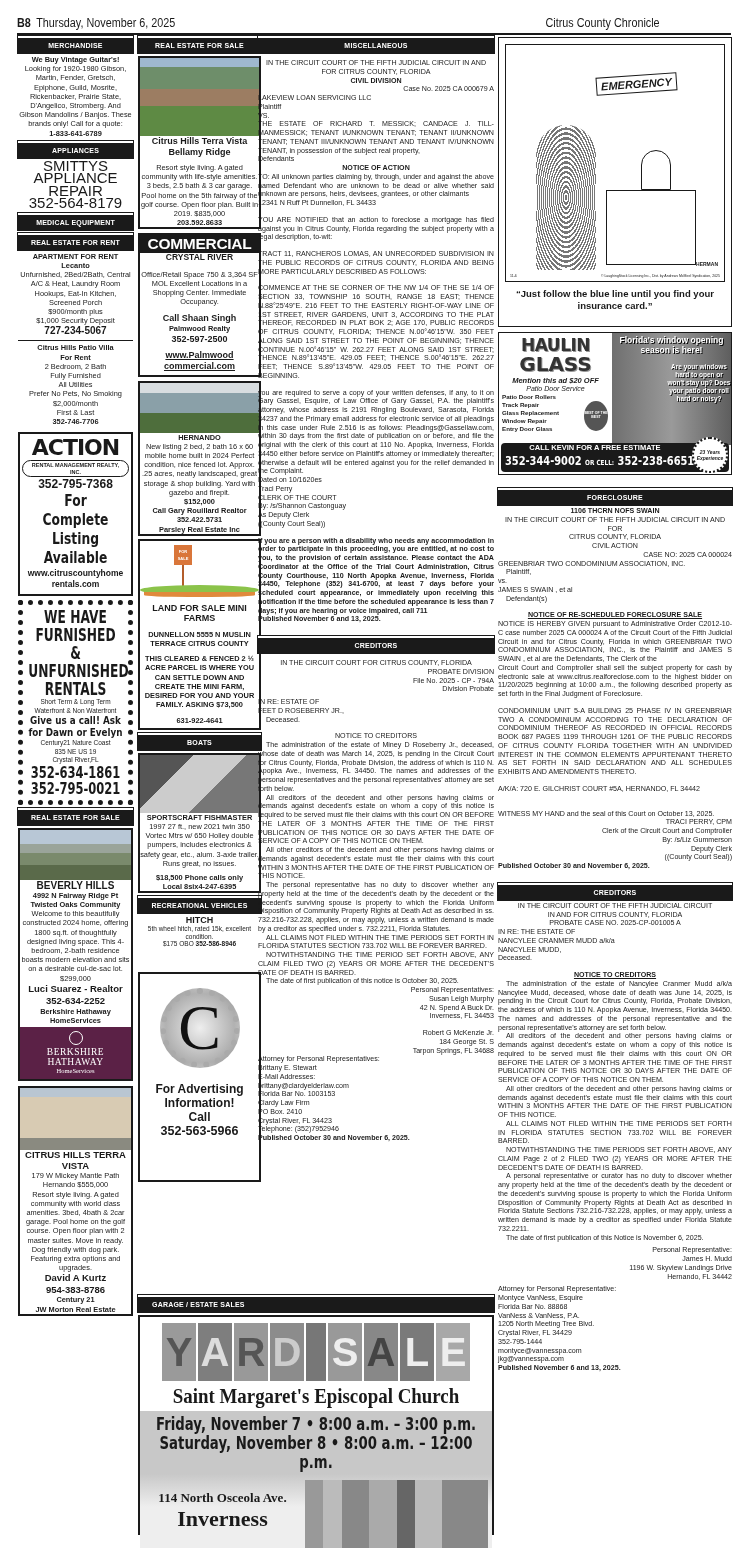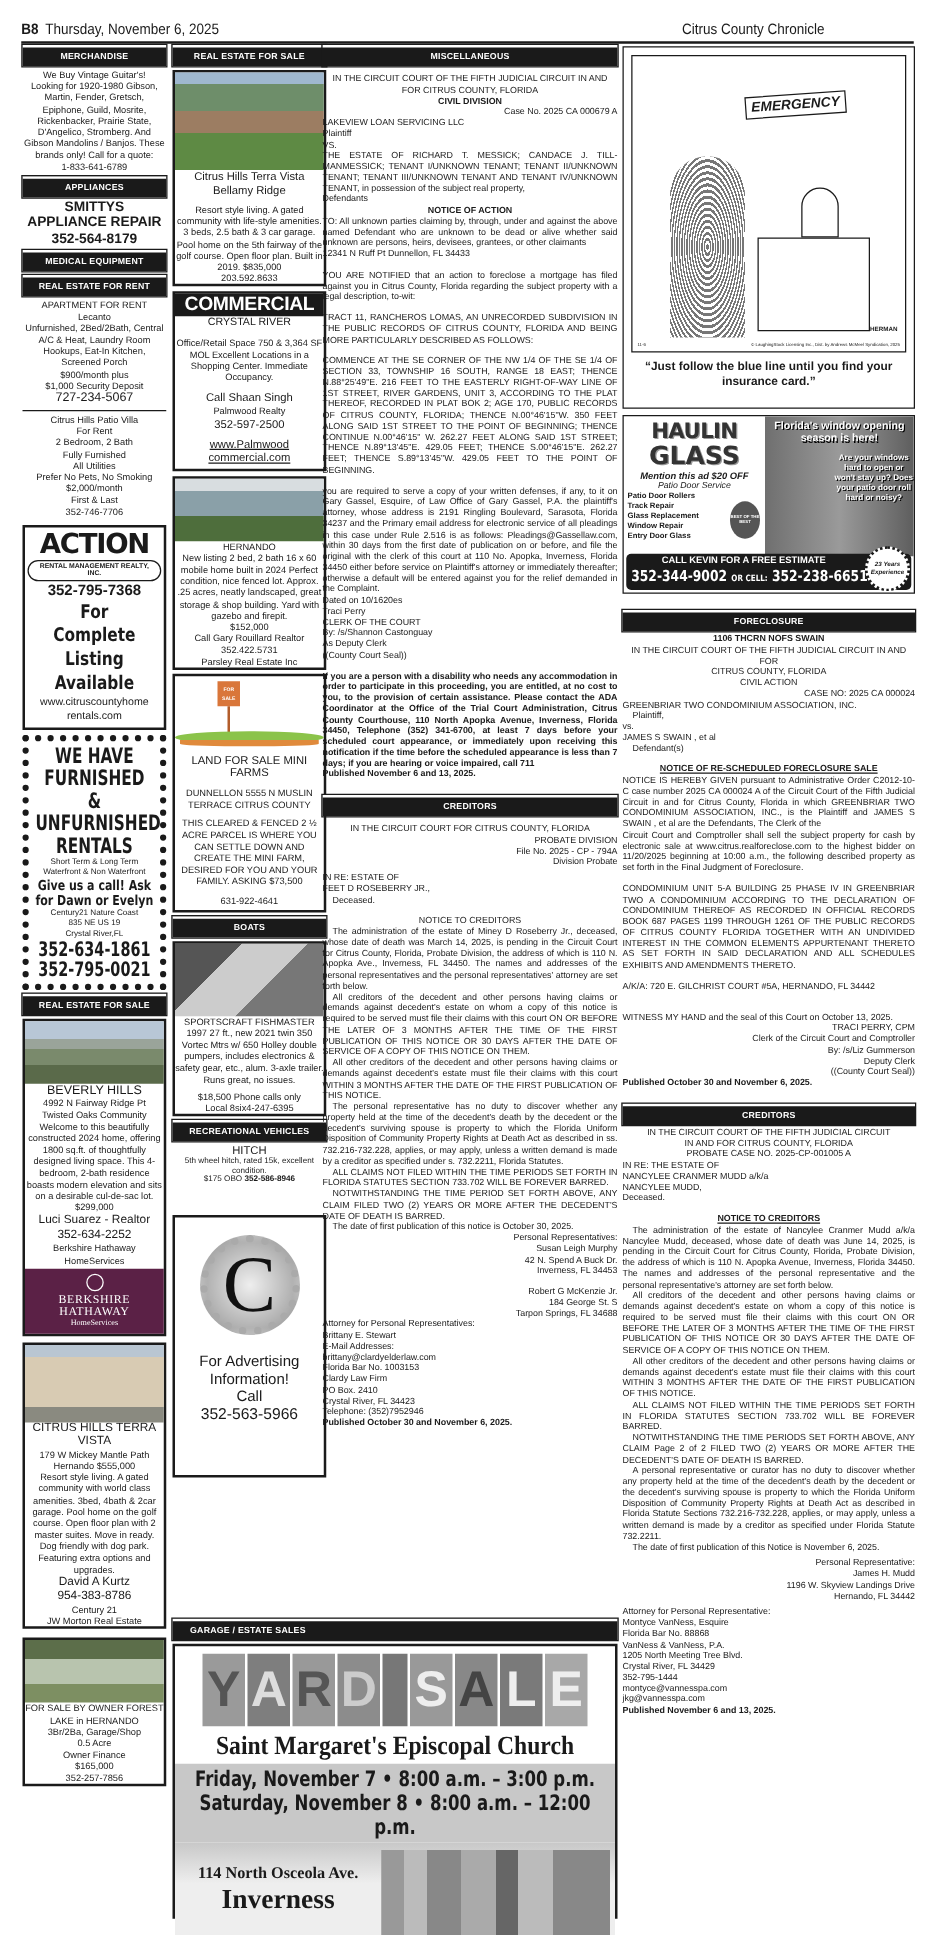--- a/index.html
+++ b/index.html
@@ -8,21 +8,21 @@
 .hdr .r{transform-origin:right}
 .hdr b{font-weight:bold;margin-right:6px}
 .col{position:absolute;top:33px}
 .c1{left:18px;width:115px}
 .c2{left:138px;width:123px}
 .c3{left:258px;width:236px}
 .c4{left:498px;width:234px}
 .sec{background:#1a1a1a;color:#fff;font-size:7px;font-weight:bold;text-align:center;padding:4px 0;border-top:2px solid #fff;outline:1px solid #1a1a1a;margin:3px 0 2px 0;letter-spacing:.2px}
 .rule{border-top:1.5px solid #1a1a1a;margin-top:3px}
 .ad{font-size:7.4px;line-height:9.2px;text-align:center}
-.ad .b{font-weight:normal}
+.ad .b{font-weight:bold}
 .box{border:2px solid #1a1a1a;margin:3px 0}
 .photo{height:62px;background:linear-gradient(#b8c7d6 0 28%,#9aa49a 28% 45%,#7a8a6c 45% 70%,#5a6a4a 70%);position:relative}
 .legal{font-size:7.1px;line-height:8.75px;text-align:justify}
 .legal .c{text-align:center}
 .legal .r{text-align:right}
 .legal .bd{font-weight:bold}
 .legal .u{text-decoration:underline;font-weight:bold}
 .legal .ind{text-indent:8px}
 .gap{height:8px}
 </style>
@@ -36,21 +36,21 @@
 <div style="position:absolute;top:33px;left:17px;right:17px;border-top:2px solid #1a1a1a"></div>
 
 <div class="col c1">
   <div class="sec">MERCHANDISE</div>
   <div class="ad">
     <div class="b">We Buy Vintage Guitar's!</div>
     <div>Looking for 1920-1980 Gibson, Martin, Fender, Gretsch, Epiphone, Guild, Mosrite, Rickenbacker, Prairie State, D'Angelico, Stromberg. And Gibson Mandolins / Banjos. These brands only! Call for a quote:</div>
     <div class="b">1-833-641-6789</div>
   </div>
   <div class="sec">APPLIANCES</div>
-  <div class="ad" style="font-size:11px;line-height:12.5px;font-weight:bold">
+  <div class="ad" style="font-size:15px;line-height:12.5px;font-weight:normal">
     <div>SMITTYS</div>
     <div>APPLIANCE REPAIR</div>
     <div>352-564-8179</div>
   </div>
   <div class="sec">MEDICAL EQUIPMENT</div>
   <div class="sec">REAL ESTATE FOR RENT</div>
   <div class="ad">
     <div class="b">APARTMENT FOR RENT</div>
     <div class="b">Lecanto</div>
     <div>Unfurnished, 2Bed/2Bath, Central A/C &amp; Heat, Laundry Room Hookups, Eat-In Kitchen, Screened Porch</div>
@@ -109,29 +109,20 @@
   <div class="box ad" style="margin-top:5px">
     <div class="photo" style="height:62px;background:linear-gradient(#b9c6d2 0 15%,#d8cbb3 15% 80%,#8a8a80 80%)"></div>
     <div class="b" style="font-size:9.5px;line-height:10.5px">CITRUS HILLS TERRA VISTA</div>
     <div>179 W Mickey Mantle Path</div>
     <div>Hernando $555,000</div>
     <div>Resort style living. A gated community with world class amenities. 3bed, 4bath &amp; 2car garage. Pool home on the golf course. Open floor plan with 2 master suites. Move in ready. Dog friendly with dog park. Featuring extra options and upgrades.</div>
     <div class="b" style="font-size:9.5px;line-height:11.5px">David A Kurtz</div>
     <div class="b" style="font-size:9.5px;line-height:11.5px">954-383-8786</div>
     <div class="b">Century 21</div>
     <div class="b">JW Morton Real Estate</div>
-  </div>
-  <div class="box ad" style="margin-top:7px">
-    <div class="photo" style="height:50px;background:linear-gradient(#5c6e4a 0 30%,#b8c4ae 30% 70%,#7d8f62 70%)"></div>
-    <div class="b">FOR SALE BY OWNER FOREST LAKE in HERNANDO</div>
-    <div>3Br/2Ba, Garage/Shop</div>
-    <div>0.5 Acre</div>
-    <div>Owner Finance</div>
-    <div>$165,000</div>
-    <div class="b">352-257-7856</div>
   </div>
 </div>
 
 <div class="col c2">
   <div class="sec">REAL ESTATE FOR SALE</div>
   <div class="box ad">
     <div class="photo" style="height:78px;background:linear-gradient(#9fb8cf 0 12%,#6e8e6a 12% 40%,#9c7d62 40% 62%,#5e8a44 62%)"></div>
     <div class="b" style="font-size:9px;line-height:10.5px">Citrus Hills Terra Vista Bellamy Ridge</div>
     <div style="height:6px"></div>
     <div>Resort style living. A gated community with life-style amenities. 3 beds, 2.5 bath &amp; 3 car garage. Pool home on the 5th fairway of the golf course. Open floor plan. Built in 2019. $835,000</div>

